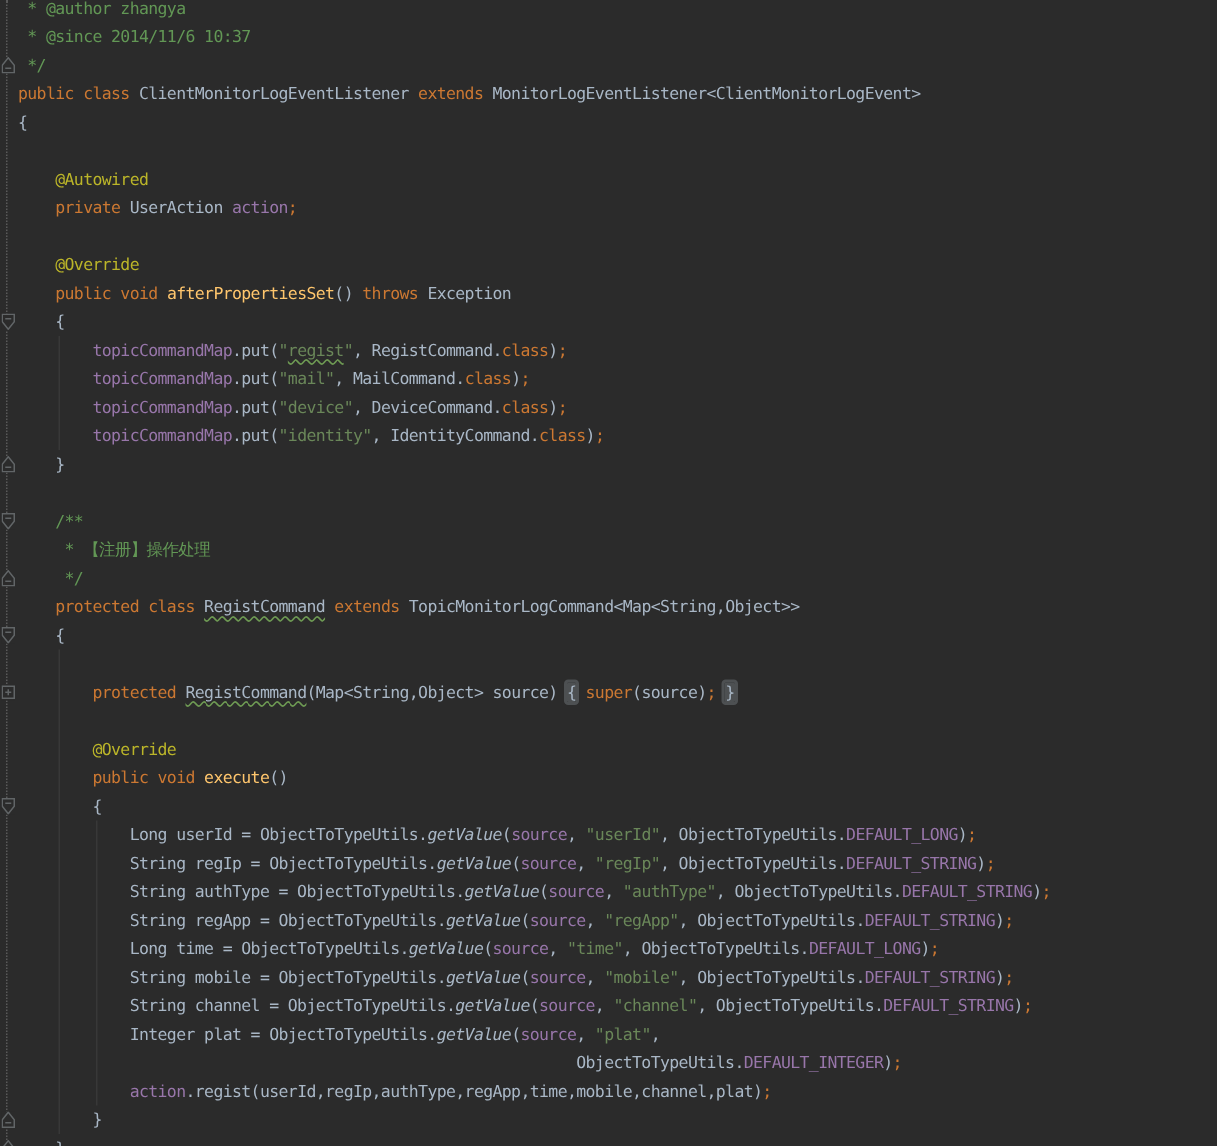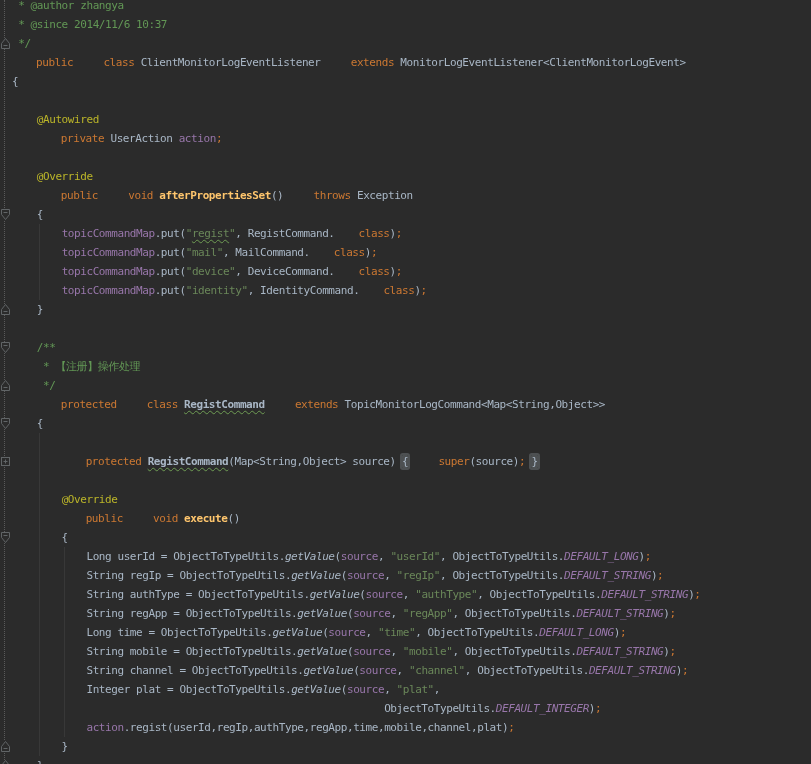--- a/index.html
+++ b/index.html
@@ -24,31 +24,31 @@
     position:absolute;width:1px;background:#383838;z-index:1;
   }
   #code{
     position:absolute;left:12px;top:-4px;right:0;margin:0;z-index:2;
     font-size:11px;letter-spacing:-0.42px;color:#A9B7C6;
   }
   .line{height:19px;line-height:19px;white-space:pre;}
 
   
   .t-d{color:#A9B7C6;}
-  .t-k{color:#CC7832;margin-left:24px;}
+  .t-k{color:#CC7832;}
   .t-a{color:#BBB529;margin-top:12px;}
   .t-s{color:#6A8759;}
   .t-c{color:#629755;}
   .t-f{color:#9876AA;}
-  .t-C{color:#9876AA;font-style:italic;}
+  .t-C{color:#9876AA;}
   .t-i{color:#A9B7C6;font-style:italic;text-align:center;}
-  .t-m{color:#FFC66D;font-weight:bold;margin-top:44px;}
+  .t-m{color:#FFC66D;font-weight:normal;margin-top:44px;}
   .t-semi{color:#CC7832;}
   .t-sw{color:#6A8759;text-decoration:underline wavy #6E9B53;text-decoration-thickness:1px;text-underline-offset:2px;margin-top:23px;}
-  .t-dw{color:#A9B7C6;text-decoration:underline wavy #6E9B53;text-decoration-thickness:1px;text-underline-offset:2px;font-weight:bold;}
+  .t-dw{color:#A9B7C6;text-decoration:underline wavy #6E9B53;text-decoration-thickness:1px;text-underline-offset:2px;}
   .t-hb{color:#A9B7C6;background:#4D5052;box-shadow:0 0 0 2px #4D5052;border-radius:1px;}
 
   .gutter-icon{
     position:absolute;left:1px;width:9px;height:11px;z-index:3;
     background:#2B2B2B;cursor:pointer;
   }
   .gutter-icon svg{display:block;}
 </style>
 </head>
 <body>

